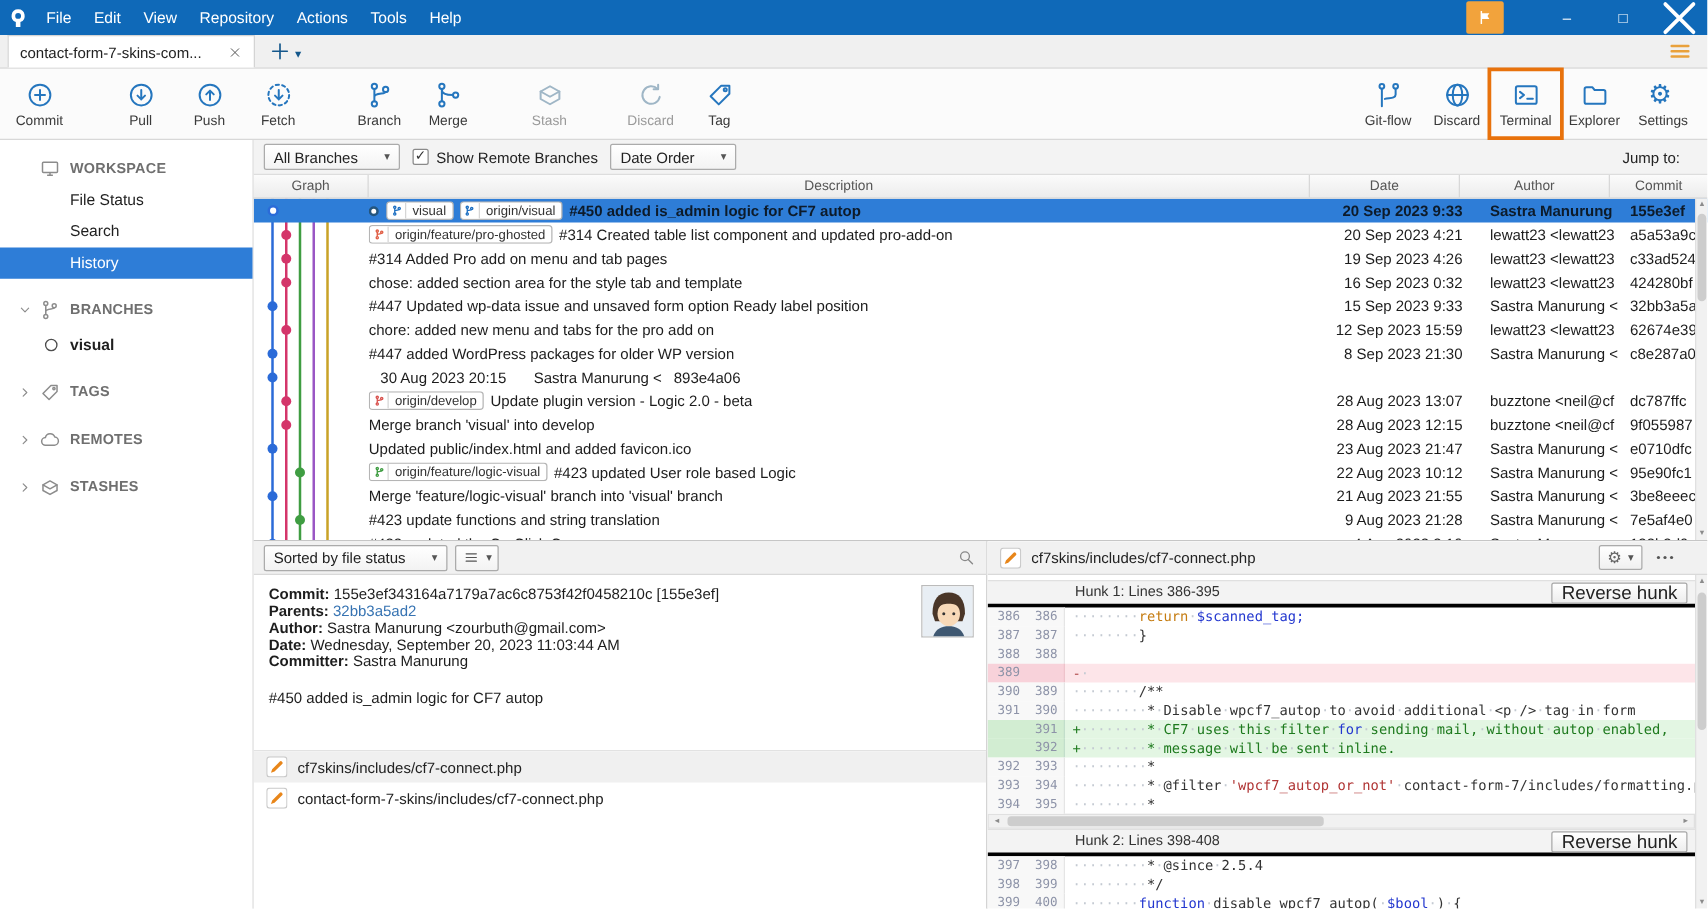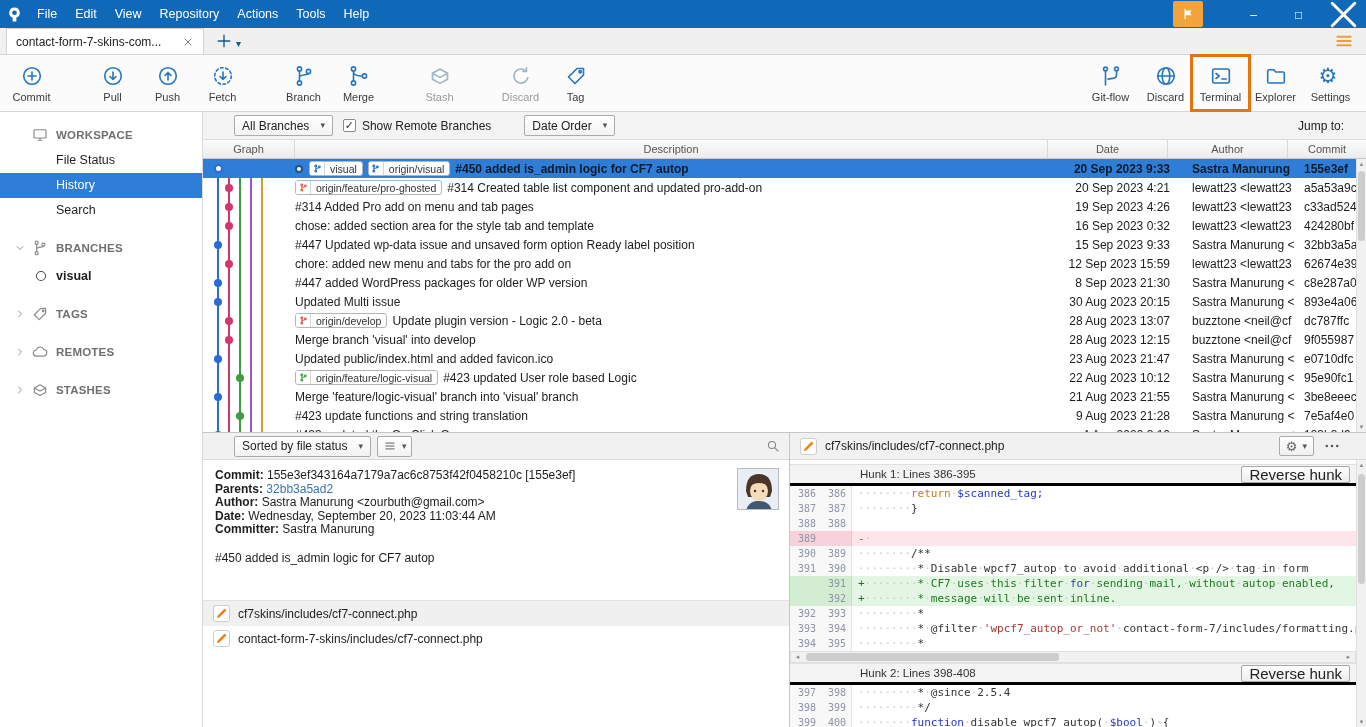--- a/index.html
+++ b/index.html
@@ -64,21 +64,21 @@
   .sb-branch { height:26px; margin-top:2px; display:flex; align-items:center; padding-left:33px;
     font-size:12.5px; font-weight:bold; color:#1f1f1f; }
   .sb-branch .bic { width:16px; height:16px; color:#4d4d4d; margin-right:7px; }
 
   
   #main { position:absolute; left:203px; top:112px; right:0; bottom:0; }
 
   #filterbar { height:28px; background:#f3f3f3; border-bottom:1px solid #ddd; display:flex;
     align-items:center; padding:0 8px; gap:10px; }
   .dd { height:21px; background:linear-gradient(#fff,#f3f3f3); border:1px solid #ababab;
-    border-radius:2px; display:inline-flex; align-items:center; padding:0 7px; font-size:12px; color:#222; gap:11px;margin-left:23px; }
+    border-radius:2px; display:inline-flex; align-items:center; padding:0 7px; font-size:12px; color:#222; gap:21px; }
   .caret-ch { font-size:9px; color:#555; line-height:1; }
   .cb-wrap { display:inline-flex; align-items:center; gap:6px; font-size:12px; color:#222; }
   .cb { width:13px; height:13px; border:1px solid #8a8a8a; background:#fff; border-radius:2px;
     display:inline-flex; align-items:center; justify-content:center; }
   .ck-ch { font-size:11px; line-height:1; color:#333; }
   .jump { margin-left:auto; font-size:12px; color:#222; padding-right:14px; }
 
   #colheaders { height:19px; background:linear-gradient(#fbfbfb,#ececec); border-bottom:1px solid #c9c9c9;
     display:flex; font-size:11px; color:#555; }
   .ch { display:flex; align-items:center; justify-content:center; border-right:1px solid #d8d8d8; height:100%; }
@@ -380,22 +380,22 @@
     <div class="sb-header first">
       <span class="sb-hicon noarrow">
         <svg viewBox="0 0 24 24" width="100%" height="100%" fill="none" stroke="currentColor" stroke-width="1.6" stroke-linecap="round" stroke-linejoin="round">
           <rect x="4" y="5" width="16" height="11" rx="1"></rect>
           <path d="M9.5 19h5M12 16.2V19"></path>
         </svg>
       </span>
       <span>WORKSPACE</span>
     </div>
     <div class="sb-item">File Status</div>
+    <div class="sb-item">Search</div>
     <div class="sb-item selected">History</div>
-    <div class="sb-item">Search</div>
     <div class="sb-header">
       <span class="sb-chevron">
         <svg viewBox="0 0 24 24" width="100%" height="100%" fill="none" stroke="currentColor" stroke-width="1.6" stroke-linecap="round" stroke-linejoin="round">
           <path d="M7 9.5l5 5 5-5"></path>
         </svg>
       </span>
       <span class="sb-hicon">
         <svg viewBox="0 0 24 24" width="100%" height="100%" fill="none" stroke="currentColor" stroke-width="1.6" stroke-linecap="round" stroke-linejoin="round">
           <circle cx="7.5" cy="5" r="2.1"></circle>
           <circle cx="7.5" cy="19" r="2.1"></circle>
@@ -600,23 +600,20 @@
             <span class="cdesc-text">#447 added WordPress packages for older WP version</span>
           </div>
           <div class="cdate">8 Sep 2023 21:30</div>
           <div class="cauthor">Sastra Manurung &lt;</div>
           <div class="ccommit">c8e287a0</div>
         </div>
         <div class="crow">
           <div class="cg">
             <span class="node" style="left: 11px; background: rgb(43, 107, 216);"></span>
           </div>
-          <div class="cd">
-            <span class="cdesc-text">Updated Multi issue</span>
-          </div>
           <div class="cdate">30 Aug 2023 20:15</div>
           <div class="cauthor">Sastra Manurung &lt;</div>
           <div class="ccommit">893e4a06</div>
         </div>
         <div class="crow">
           <div class="cg">
             <span class="node" style="left: 22px; background: rgb(212, 53, 106);"></span>
           </div>
           <div class="cd">
             <span class="badge">

